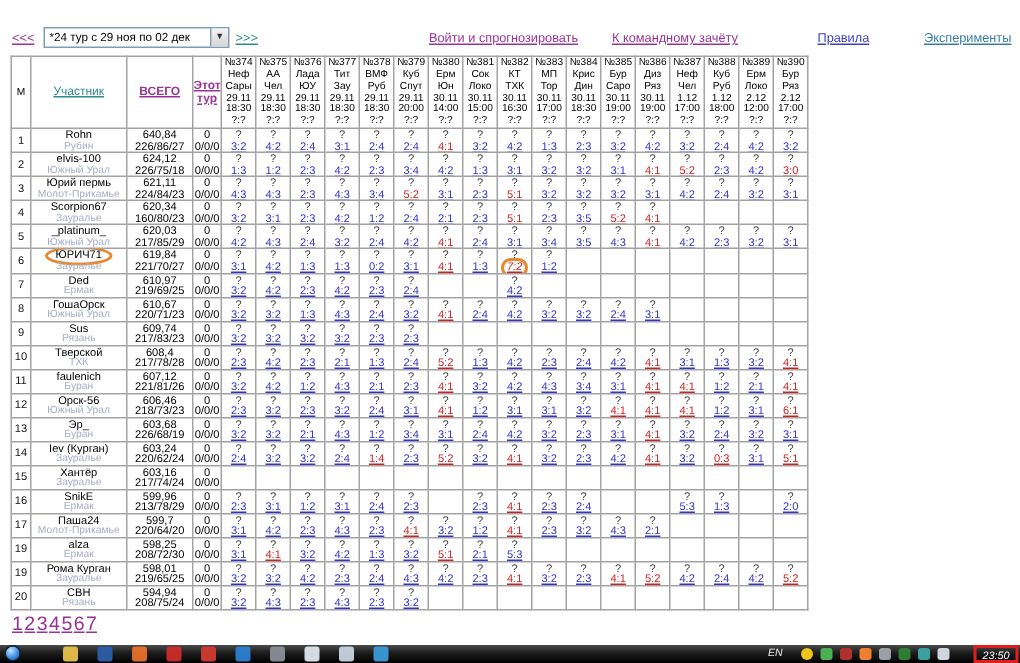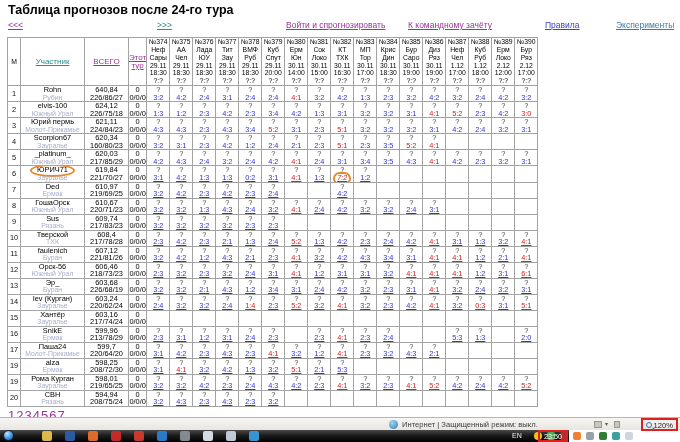--- a/index.html
+++ b/index.html
@@ -25,21 +25,21 @@
     background:#fff;font-size:7.8px;line-height:12px;padding-left:3px;color:#000;cursor:default;}
   .roundsel .arrowbtn{position:absolute;right:0;top:0;width:12px;height:12px;
     background:linear-gradient(#f4f4f4,#d6d6d6);border-left:1px solid #7f9db9;
     font-size:6px;text-align:center;line-height:12px;color:#333;}
 
   table.fc{position:absolute;left:7px;top:37px;border-collapse:collapse;table-layout:fixed;}
   table.fc td{border:1px solid var(--border);text-align:center;vertical-align:middle;
     padding:0;overflow:hidden;}
   tr.hdr td{height:48px;font-size:6.8px;line-height:7.8px;color:#000;margin-left:48px;}
   tr.hdr td a{font-size:8px;text-decoration:underline;}
-  a.h-part{color:var(--teal);} a.h-tot,a.h-round{color:var(--purple);}
+  a.h-part{color:var(--teal);} a.h-tot,a.h-round{color:var(--purple);font-weight:bold;}
   tr.body td{height:15px;font-size:7.4px;line-height:7.5px;color:#111;}
   td.m{font-size:7.8px;}
   .nm{display:block;color:#000;white-space:nowrap;}
   .tm{display:block;color:var(--team);font-size:6.9px;white-space:nowrap;}
   .q{display:block;color:#444;}
   .pv{display:block;}
   .pv a{text-decoration:underline;color:var(--pred-blue);cursor:pointer;}
   .pv a.red{color:var(--pred-red);}
   .oval{display:inline-block;border:2px solid var(--orange);border-radius:50%;
     padding:0 5px 1px 5px;margin:-3px 0;line-height:8px;}
@@ -55,38 +55,41 @@
     background:radial-gradient(circle at 35% 30%,#9fd8f2,#2a7ab8);}
   .zonetext{position:absolute;left:402px;top:2px;}
   .sb-ico{position:absolute;top:3px;width:8px;height:7px;background:#c9c6bf;border:1px solid #9a978f;}
   .sb-caret{position:absolute;top:2px;font-size:6px;color:#555;}
   .zoomctl{position:absolute;right:2px;top:0px;height:13px;padding:1px 3px 0 3px;
     border:2px solid var(--ann-red);display:flex;align-items:center;gap:2px;}
   .mag{width:6px;height:6px;border:1.4px solid #3b6ea5;border-radius:50%;position:relative;}
   .mag:after{content:"";position:absolute;left:5px;top:5px;width:3px;height:1.4px;background:#3b6ea5;transform:rotate(40deg);}
   .zoomtext{font-size:7.6px;color:#222;}
 
-  .taskbar{position:absolute;left:0;top:430px;width:569px;height:12px;
-    background:linear-gradient(#4a4a4a,#1c1c1c 45%,#000);}
+  .taskbar{position:absolute;left:0;top:430px;width:680px;height:12px;
+    background:linear-gradient(#4a4a4a,#1c1c1c 45%,#000);font-style:italic;}
   .orb{position:absolute;left:3px;top:0px;width:11px;height:11px;border-radius:50%;
     background:radial-gradient(circle at 35% 30%,#bfe6ff,#3f8fe0 55%,#1a4fa0);border:1px solid #123;}
   .tb-ico{position:absolute;top:1px;width:10px;height:10px;border-radius:2px;opacity:.95;}
   .lang{position:absolute;left:512px;top:2px;color:#eee;font-size:7px;}
   .tray-ico{position:absolute;top:2px;width:8px;height:8px;border-radius:2px;}
   .clock{position:absolute;right:1px;top:0px;height:12px;padding:1px 4px 0 4px;
     border:2px solid var(--ann-red);color:#fff;font-size:7.2px;line-height:8px;}
 </style>
 </head>
 <body>
 
 <div id="page">
-  <div class="title">Таблица прогнозов после 24-го тура</div>
 
   <div class="navrow">
     <a class="lnk-prev">&lt;&lt;&lt;</a>
+    <div class="roundsel">
+      <span>*24 тур с 29 ноя по 02 дек</span>
+      <span class="arrowbtn">▼</span>
+    </div>
     <a class="lnk-next">&gt;&gt;&gt;</a>
     <a class="lnk-login">Войти и спрогнозировать</a>
     <a class="lnk-team">К командному зачёту</a>
     <a class="lnk-rules">Правила</a>
     <a class="lnk-exp">Эксперименты</a>
   </div>
 
   <table class="fc">
       <tbody id="tbody">
         <tr class="hdr">
@@ -1530,31 +1533,20 @@
           <td></td>
           <td></td>
           <td></td>
           <td></td>
         </tr>
       </tbody>
     </table>
 
   <div class="pager" id="pager"><a>1</a><a>2</a><a>3</a><a>4</a><a>5</a><a>6</a><a>7</a></div>
 
-  <div class="statusbar">
-    <span class="globe"></span>
-    <span class="zonetext">Интернет | Защищенный режим: выкл.</span>
-    <span class="sb-ico" style="left:594px"></span>
-    <span class="sb-caret" style="left:605px">▾</span>
-    <span class="sb-ico" style="left:614px;width:6px"></span>
-    <span class="zoomctl">
-      <span class="mag"></span>
-      <span class="zoomtext">120%</span>
-    </span>
-  </div>
 
   <div class="taskbar">
     <span class="orb"></span>
     <span id="appicons"><span class="tb-ico" style="left: 42px; background: rgb(232, 192, 74);"></span><span class="tb-ico" style="left: 65px; background: rgb(43, 95, 168);"></span><span class="tb-ico" style="left: 88px; background: rgb(232, 112, 42);"></span><span class="tb-ico" style="left: 111px; background: rgb(204, 43, 43);"></span><span class="tb-ico" style="left: 134px; background: rgb(208, 59, 47);"></span><span class="tb-ico" style="left: 157px; background: rgb(43, 127, 208);"></span><span class="tb-ico" style="left: 180px; background: rgb(138, 143, 152);"></span><span class="tb-ico" style="left: 203px; background: rgb(223, 230, 238);"></span><span class="tb-ico" style="left: 226px; background: rgb(200, 212, 226);"></span><span class="tb-ico" style="left: 249px; background: rgb(58, 154, 217);"></span></span>
     <span class="lang">EN</span>
     <span id="trayicons"><span class="tray-ico" style="left: 534px; background: rgb(240, 196, 25); border-radius: 50%;"></span><span class="tray-ico" style="left: 547px; background: rgb(76, 175, 80);"></span><span class="tray-ico" style="left: 560px; background: rgb(176, 48, 48);"></span><span class="tray-ico" style="left: 573px; background: rgb(240, 128, 48);"></span><span class="tray-ico" style="left: 586px; background: rgb(154, 160, 168);"></span><span class="tray-ico" style="left: 599px; background: rgb(46, 125, 50);"></span><span class="tray-ico" style="left: 612px; background: rgb(58, 160, 160);"></span><span class="tray-ico" style="left: 625px; background: rgb(207, 214, 222);"></span></span>
     <span class="clock">23:50</span>
   </div>
 </div>
 

